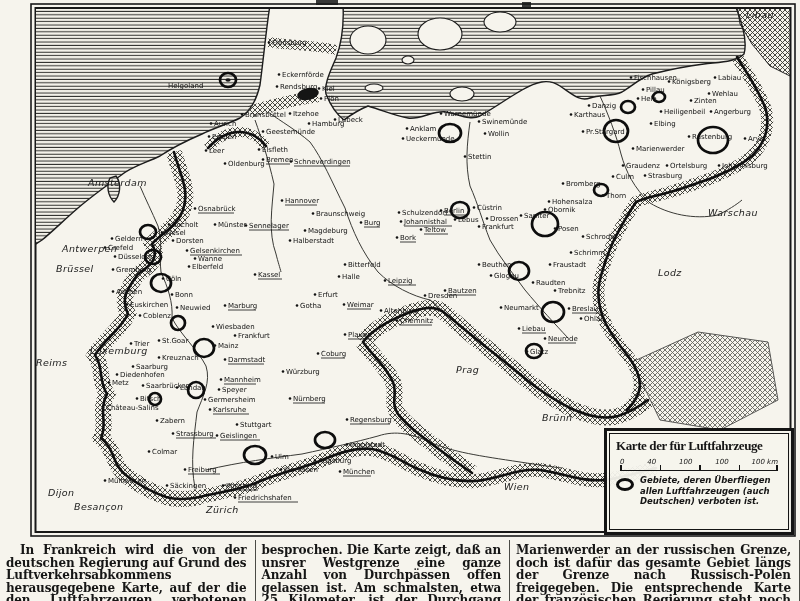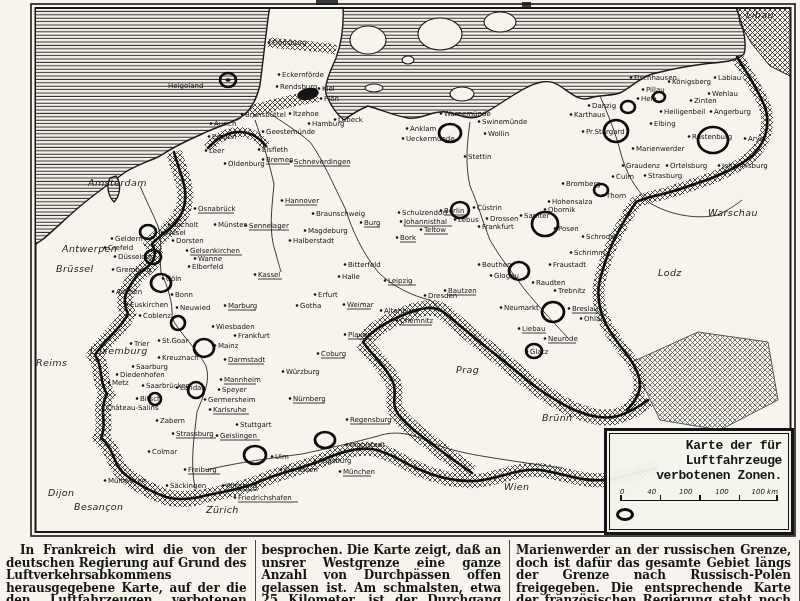--- a/index.html
+++ b/index.html
@@ -19,21 +19,21 @@
   .ring { fill:none; stroke:#0d0d0d; stroke-width:2.7; }
   .cdot { fill:#121212; }
   .clabel { font-family:"DejaVu Sans", sans-serif; font-size:7px; fill:#131313; }
   .clabel.big { font-size:9.5px; font-style:italic; letter-spacing:.4px; fill:#1b1b1b; }
   .culine { stroke:#131313; stroke-width:.8; }
   .smudge { fill:#161616; opacity:.85; }
 
   .legend { position:absolute; left:604px; top:428px; width:190px; height:107px;
             border:3px solid #141414; background:rgba(246,244,237,.95); padding:2px; }
   .legend-inner { border:1.5px solid #141414; height:100%; padding:4px 6px 2px; }
-  .legend-title { text-align:right; font-family:Liberation Mono, monospace; font-weight:bold;
+  .legend-title { text-align:left; font-family:Liberation Serif, serif; font-weight:bold;
                   font-size:13px; line-height:15px; letter-spacing:-.4px; }
   .scale { margin:5px 4px 0; }
   .scale-labels { display:flex; justify-content:space-between;
                   font-family:"DejaVu Sans", sans-serif; font-style:italic; font-size:7px; }
   .scale-line { position:relative; height:5px; border-bottom:1.6px solid #141414; }
   .tick { position:absolute; bottom:0; width:1.6px; height:5px; background:#141414; }
   .note { display:flex; gap:6px; margin-top:4px; }
   .note-ring { width:18px; height:13px; border:3.5px solid #0d0d0d; border-radius:50%;
                flex:none; margin-top:3px; }
   .note-text { font-family:"DejaVu Sans", sans-serif; font-style:italic; font-weight:bold;
@@ -482,40 +482,44 @@
             <text x="658" y="276" class="clabel big">Lodz</text>
             <text x="746" y="18" class="clabel big">Libau</text>
           </g>
       </g>
     </svg>
 
     <div class="legend">
       <div class="legend-inner">
         <div class="legend-title">
           <div>Karte der für Luftfahrzeuge</div>
-          <div>verbotenen Zonen.</div>
         </div>
         <div class="scale">
           <div class="scale-labels">
             <span>0</span>
             <span>40</span>
             <span>100</span>
             <span>100</span>
             <span>100 km</span>
           </div>
           <div class="scale-line">
             <i class="tick" style="left:0"></i>
             <i class="tick" style="left:25%"></i>
             <i class="tick" style="left:50%"></i>
             <i class="tick" style="left:75%"></i>
             <i class="tick" style="right:0"></i>
           </div>
         </div>
         <div class="note">
           <span class="note-ring"></span>
+          <div class="note-text">
+            <div>Gebiete, deren Überfliegen</div>
+            <div>allen Luftfahrzeugen (auch</div>
+            <div>Deutschen) verboten ist.</div>
+          </div>
         </div>
       </div>
     </div>
   </div>
 
   <div class="article">
     <p class="col first">In Frankreich wird die von der deutschen Regierung auf Grund des Luftverkehrsabkommens herausgegebene Karte, auf der die den Luftfahrzeugen verbotenen Gegenden markiert sind, eifrig</p>
     <p class="col">besprochen. Die Karte zeigt, daß an unsrer Westgrenze eine ganze Anzahl von Durchpässen offen gelassen ist. Am schmalsten, etwa 25 Kilometer, ist der Durchgang zwischen Pr.-Stargard und</p>
     <p class="col">Marienwerder an der russischen Grenze, doch ist dafür das gesamte Gebiet längs der Grenze nach Russisch-Polen freigegeben. Die entsprechende Karte der französischen Regierung steht noch aus.</p>
   </div>

